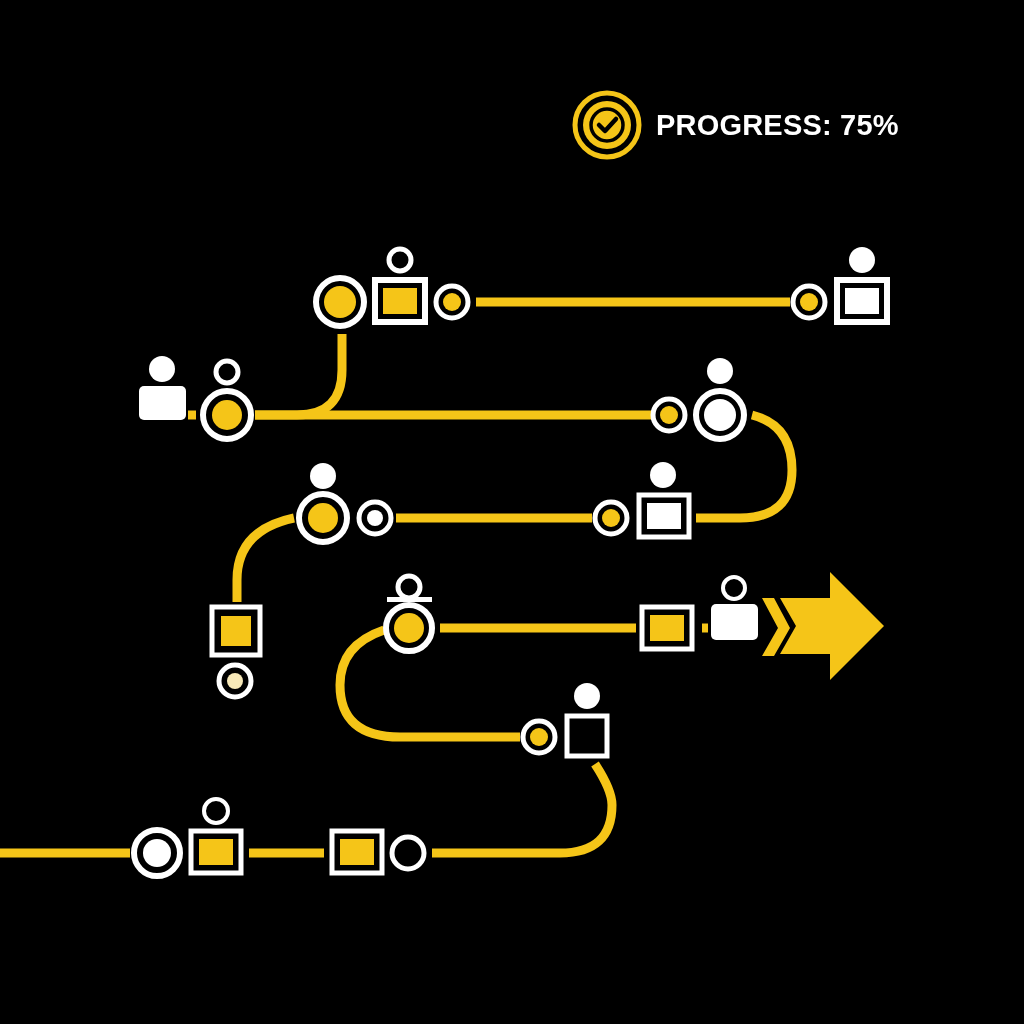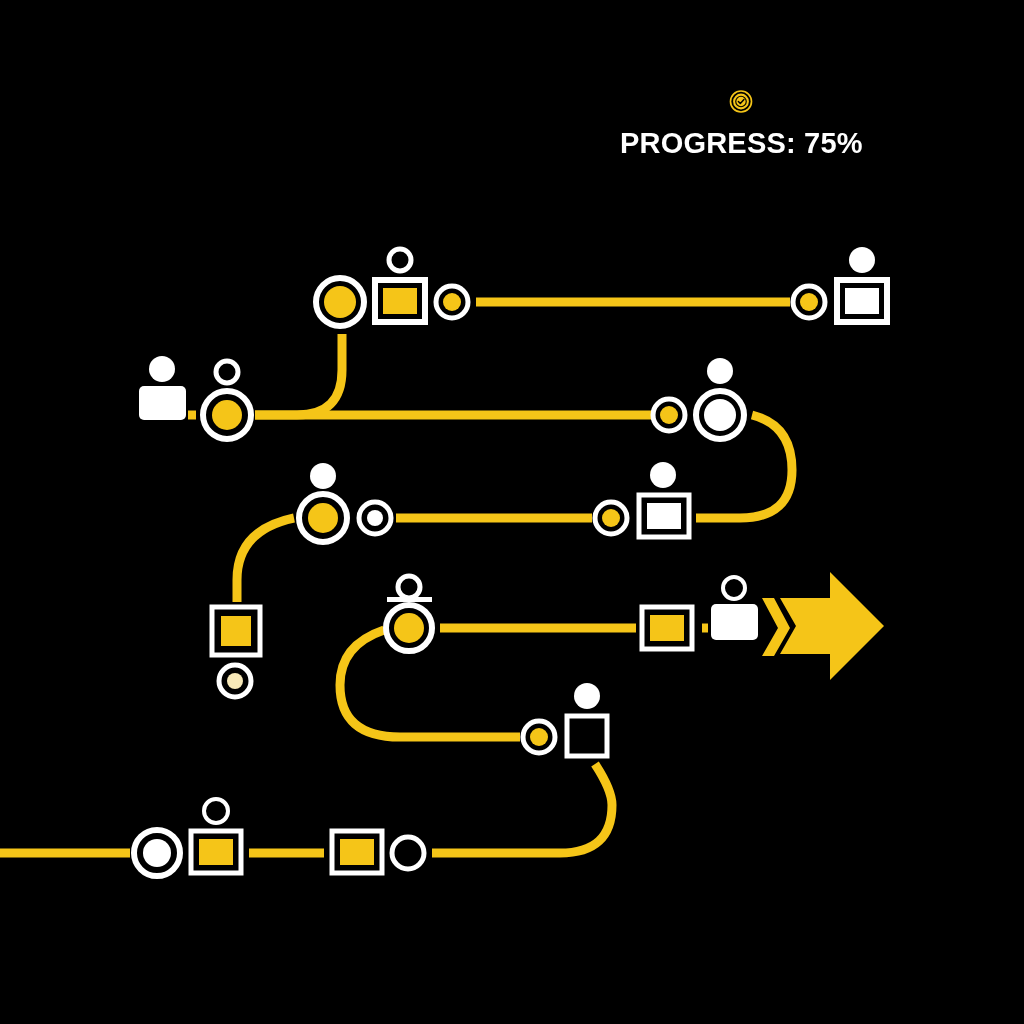--- a/index.html
+++ b/index.html
@@ -1,18 +1,18 @@
 <!DOCTYPE html>
 <html><head>
   <meta charset="utf-8">
   <style>
     html, body { margin: 0; padding: 0; background: #000; }
     body { width: 1024px; height: 1024px; position: relative; overflow: hidden; font-family: "Liberation Sans", sans-serif; }
     #canvas { position: absolute; left: 0; top: 0; }
-    .progress { position: absolute; left: 620px; top: 90px; height: 70px; display: flex; align-items: center; gap: 14px; flex-direction: column; }
+    .progress { position: absolute; left: 572px; top: 90px; height: 70px; display: flex; align-items: center; gap: 14px; }
     .progress-label { color: #ffffff; font-weight: bold; font-size: 29px; letter-spacing: 0.2px; font-family: "Liberation Sans", sans-serif; }
   </style>
 </head>
 <body>
 
 <svg id="canvas" width="1024" height="1024" viewBox="0 0 1024 1024">
   <g fill="none" stroke="#F5C518" stroke-width="9" stroke-linecap="butt">
 
     <path d="M476 302 H790"></path>
 

